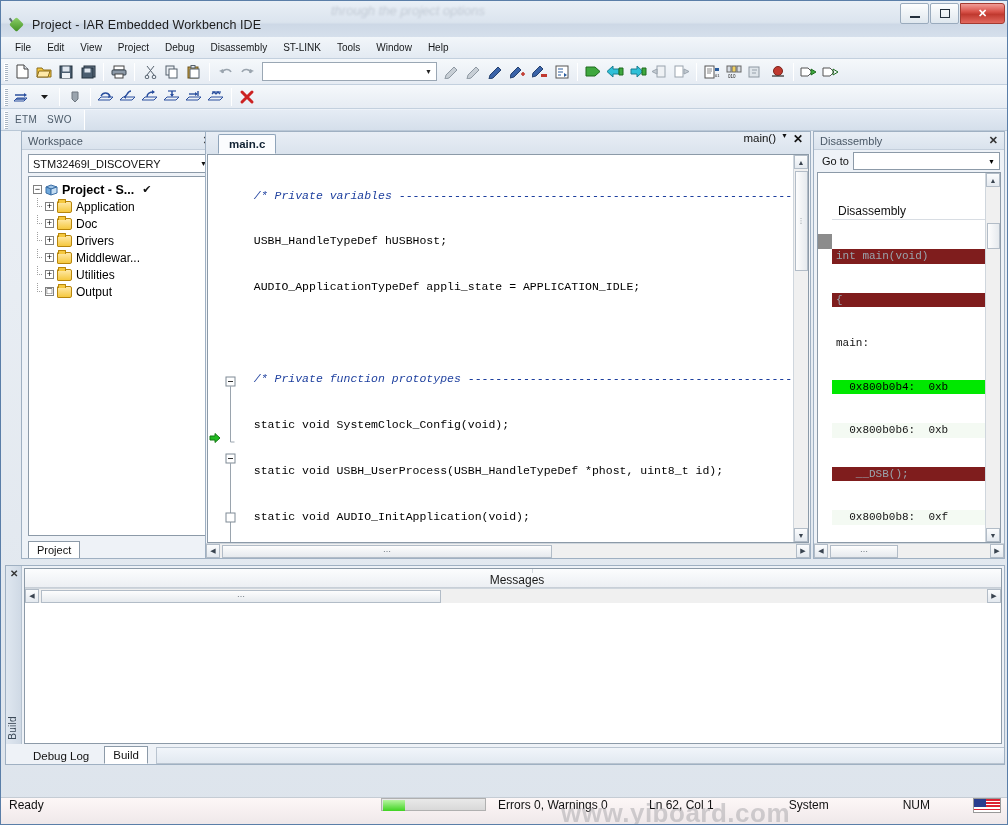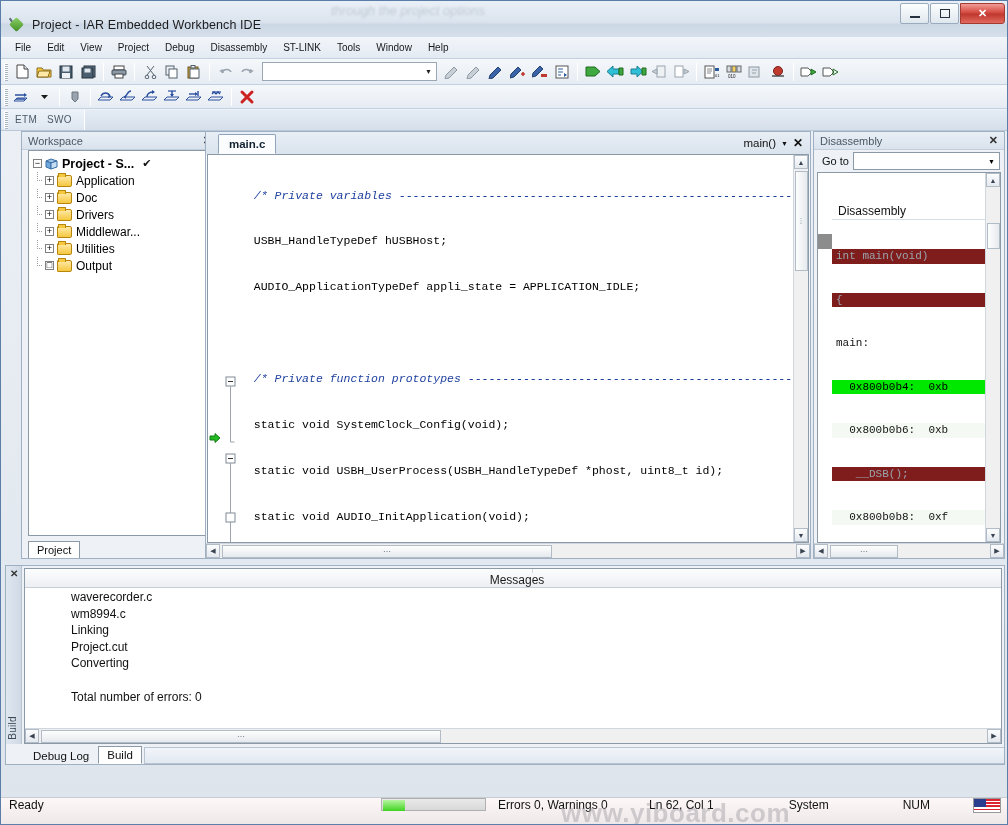--- a/index.html
+++ b/index.html
@@ -216,21 +216,21 @@
     height: 22px; display: flex; align-items: stretch;
     background: linear-gradient(#e8eef5,#dae3ed); position: relative;
   }
   .ed-tab {
     align-self: flex-end; font-size: 11.5px; font-weight: bold; color: #123;
     padding: 3px 10px 3px 10px; background: #fbfcfe;
     border: 1px solid #8fa4ba; border-bottom: 1px solid #fbfcfe;
     margin-left: 12px; border-radius: 2px 2px 0 0;
   }
   .ed-right {
-    margin-left: auto; display: flex; align-items: center; gap: 5px;
+    margin-left: auto; display: flex; align-items: flex-start; gap: 5px;
     padding-right: 7px; font-size: 11.5px; color: #111;
   }
   .ed-right .ar { font-size: 7px; }
   .ed-right .cx { font-weight: bold; font-size: 12px; }
   .ed-body {
     flex: 1; background: #fff; border: 1px solid #8c9aa8; margin: 0 1px 0 1px;
     display: flex; position: relative; overflow: hidden;
   }
   .ed-gutter {
     width: 14px; background: #fff; flex: none; position: relative;
@@ -333,21 +333,21 @@
   }
   .bp-colhdr {
     height: 19px; background: linear-gradient(#fcfdfe,#eceff3);
     border-bottom: 1px solid #c8cfd7; display: flex; align-items: center; flex-direction: column;
   }
   .bp-colhdr .c1 { width: 40px; border-right: 1px solid #d2d8df; height: 18px; }
   .bp-colhdr .lbl { padding-left: 8px; font-size: 12px; color: #1b1b1b;}
   .bp-list { flex: 1; padding: 2px 0 0 46px; font-size: 12px; color: #111; overflow: hidden; }
   .bp-list div { height: 16.6px; }
   .bp-hscroll { height: 15px; background: #f0f0f0; display: flex; align-items: center; border-top: 1px solid #cfd6dd;}
-  .bp-tabs { height: 20px; display: flex; align-items: flex-end; padding-left: 18px; }
+  .bp-tabs { height: 20px; display: flex; align-items: flex-end; padding-left: 18px; gap: 6px; }
   .bp-tab {
     font-size: 11.5px; padding: 2px 8px; color: #111;
     border: 1px solid transparent; border-bottom: none;
   }
   .bp-tab.active { background: #fff; border: 1px solid #8c9aa8; border-bottom: 1px solid #fff;}
   .bp-tabfill {
     flex: 1; height: 17px; border: 1px solid #b9c4d0; border-right: none;
     background: linear-gradient(#f1f5fa,#e2e9f1); margin-left: 2px;
   }
 
@@ -686,20 +686,24 @@
     <div class="tb-grip"></div>
     <div class="etm-btn">ETM</div>
     <div class="etm-btn">SWO</div>
     <div class="etm-panel"></div>
   </div>
 
   <div id="workspace">
     <div class="panel-cap">
       <span>Workspace</span>
       <span class="x">✕</span>
+    </div>
+    <div class="ws-combo">
+      <span>STM32469I_DISCOVERY</span>
+      <span class="arrow">▼</span>
     </div>
     <div class="ws-tree-box">
       <div class="tree">
         <div class="tnode">
           <span class="tbox">−</span>
           <span class="proj-icon">
             <svg width="13" height="12" viewBox="0 0 13 12">
                 <path d="M1 3l5-2 6 2-6 2z" fill="#9dc3e6" stroke="#3b6ea5"></path>
                 <path d="M1 3v6l5 2V5z" fill="#6fa8dc" stroke="#3b6ea5"></path>
                 <path d="M12 3v6l-6 2V5z" fill="#c5ddf2" stroke="#3b6ea5"></path>
@@ -885,29 +889,20 @@
     <div class="bp-top">
       <div class="bp-leftstrip">
         <span class="bp-close">✕</span>
         <span class="bp-vlabel">Build</span>
       </div>
       <div class="bp-main">
         <div class="bp-colhdr">
           <span class="c1"></span>
           <span class="lbl">Messages</span>
         </div>
-        <div class="bp-list">
-          <div>waverecorder.c</div>
-          <div>wm8994.c</div>
-          <div>Linking</div>
-          <div>Project.cut</div>
-          <div>Converting</div>
-          <div></div>
-          <div>Total number of errors: 0</div>
-        </div>
         <div class="bp-hscroll">
           <div class="sbtn">◀</div>
           <div class="hthumb" style="width:400px;margin-left:2px">⋯</div>
           <div style="flex:1"></div>
           <div class="sbtn">▶</div>
         </div>
       </div>
     </div>
     <div class="bp-tabs">
       <div class="bp-tab">Debug Log</div>

